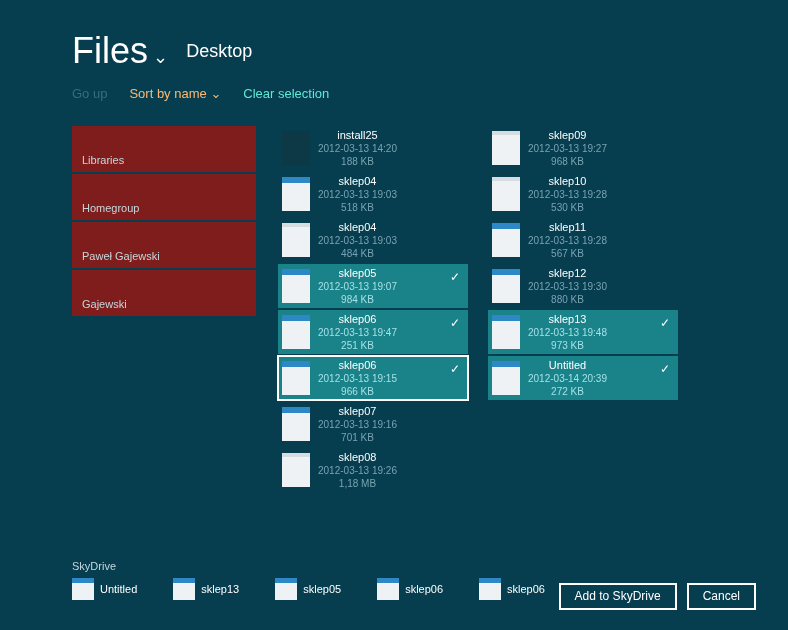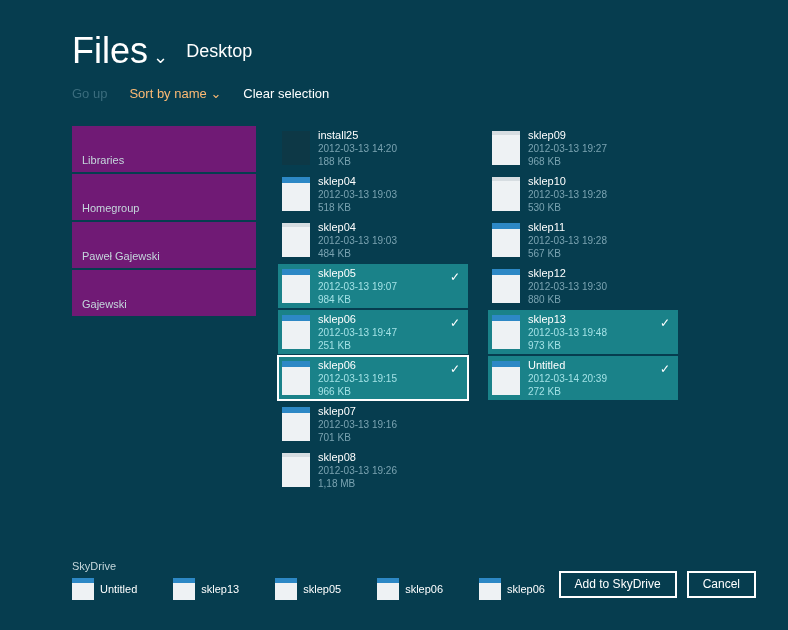--- a/index.html
+++ b/index.html
@@ -34,34 +34,34 @@
     position: absolute;
     top: 86px;
     left: 72px;
     display: flex;
     gap: 22px;
     font-size: 13px;
     align-items: center;
   }
   .tb-goup { color: #3a6c7d; }
   .tb-sort { color: #fdba74; }
-  .tb-clear { color: #ffffff; }
+  .tb-clear { color: #5eead4; }
 
   .sidebar {
     position: absolute;
     top: 126px;
     left: 72px;
     width: 184px;
     display: flex;
     flex-direction: column;
     gap: 2px;
   }
   .side-item {
     height: 46px;
-    background: #701a75;
+    background: #7f1d1d;
     padding-left: 10px;
     display: flex;
     align-items: flex-end;
     padding-bottom: 6px;
     font-size: 11px;
     color: #c5d7dc;
   }
 
   .files {
     position: absolute;
@@ -75,20 +75,21 @@
     display: flex;
     flex-direction: column;
     gap: 2px;
   }
   .file {
     height: 44px;
     display: flex;
     align-items: center;
     position: relative;
     padding: 4px;
+    text-align: center;
   }
   .file.selected {
     background: #1a8289;
   }
   .file.focused {
     outline: 2px solid #ffffff;
     outline-offset: -1px;
   }
   .thumb {
     width: 28px;
@@ -149,21 +150,21 @@
     display: flex;
     flex-direction: column;
     overflow: hidden;
   }
   .fsel-thumb .tbar { height: 5px; background: #2d88c5; }
   .fsel-thumb .tbody { flex: 1; background: #eef2f4; }
   .fsel-name { font-size: 11px; }
   .btns {
     position: absolute;
     right: 32px;
-    bottom: 32px;
+    bottom: 20px;
     display: flex;
     gap: 10px;
   }
   .btn {
     border: 2px solid #ffffff;
     background: transparent;
     color: #ffffff;
     font-size: 12px;
     padding: 4px 14px 5px;
     min-width: 60px;

